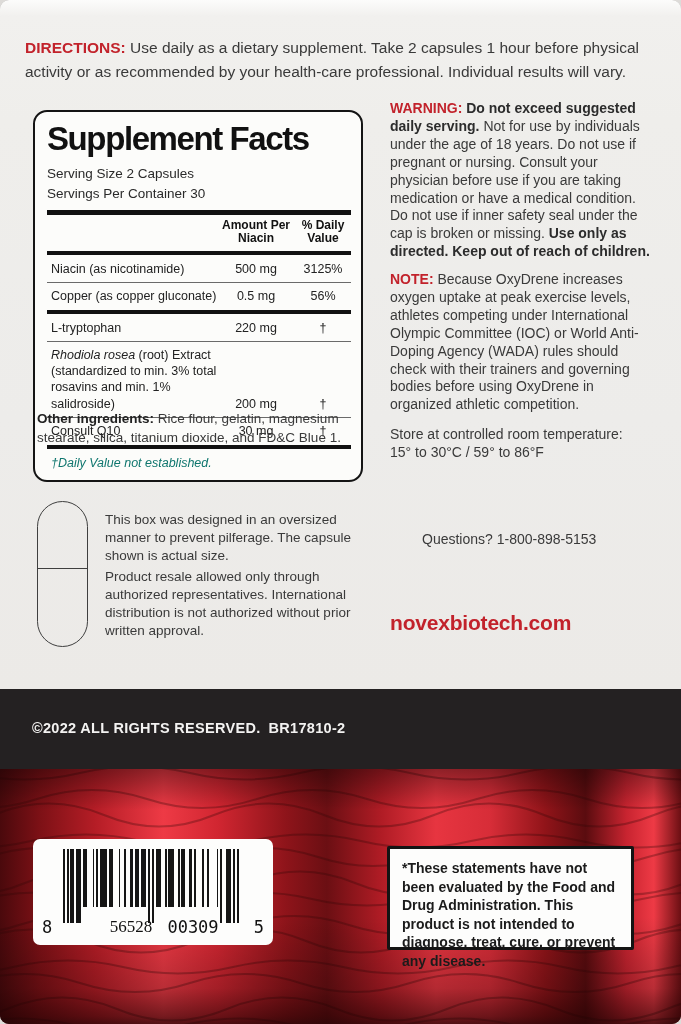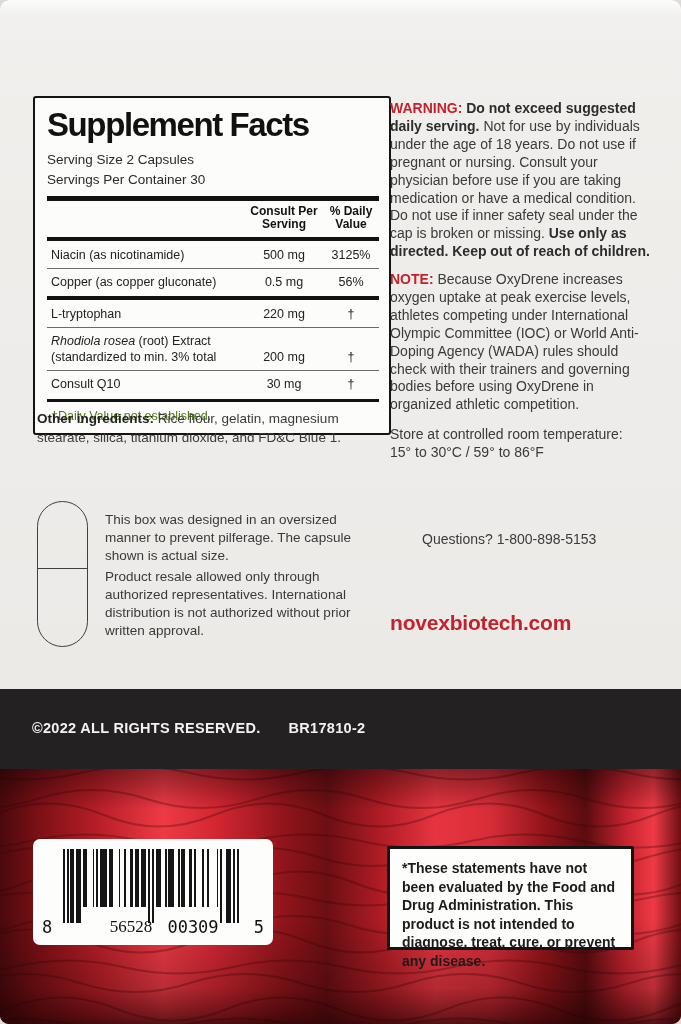--- a/index.html
+++ b/index.html
@@ -14,36 +14,36 @@
   .top-panel{
     position:absolute;left:0;top:0;width:681px;height:689px;
     background:linear-gradient(180deg,#fcfcfb 0px,#f1f0ee 16px,#efeeeb 120px,#edecea 420px,#eceae7 689px);
   }
   .red{color:#c2222b;}
   .bold{font-weight:bold;}
   
   .directions{position:absolute;left:25px;top:36px;width:636px;font-size:15.5px;line-height:1.52;color:#3a3a3a;margin:0;}
   
   .sf-panel{
-    position:absolute;left:33px;top:96px;width:358px;min-height:286px;
-    background:#fcfcfa;border:2px solid #141414;border-radius:3px;
+    position:absolute;left:33px;top:110px;width:330px;min-height:286px;
+    background:#fcfcfa;border:2px solid #141414;border-radius:14px;
     padding:6px 10px 8px 12px;color:#1d1d1d;
   }
   .sf-title{font-size:33px;font-weight:bold;letter-spacing:-1.4px;color:#111;margin:2px 0 6px 0;}
   .sf-serving{font-size:13.5px;line-height:1.45;color:#2a2a2a;}
   .sf-bar4{height:4.5px;background:#111;margin:7px 0 0 0;}
   .sf-bar3{height:3.5px;background:#111;margin:2px 0;}
   .sf-hair{height:1px;background:#6a6a6a;margin:1px 0;}
   .sf-header{display:flex;align-items:flex-start;padding:4px 0 3px 0;}
   .sf-header .sf-amt,.sf-header .sf-dv{font-weight:bold;font-size:12px;line-height:1.15;color:#111;}
   .sf-row{display:flex;align-items:flex-end;padding:4px 0;font-size:12.5px;line-height:1.3;color:#222;}
   .sf-name{flex:1;padding-left:4px;}
   .sf-amt{width:78px;text-align:center;}
   .sf-dv{width:56px;text-align:center;}
-  .sf-footnote{font-size:12.5px;padding:5px 0 2px 4px;color:#4d7c0f;}
+  .sf-footnote{font-size:12.5px;padding:5px 0 2px 4px;color:#0f766e;font-style:italic;}
   
   .other-ing{position:absolute;left:25px;top:398px;width:348px;font-size:13.5px;line-height:1.4;color:#3a3a3a;margin:12px;}
   .other-ing b{color:#222;}
   
   .r-col{position:absolute;left:390px;width:266px;margin:0;font-size:14px;line-height:1.28;color:#3a3a3a;}
   .warning{top:100px;}
   .warning b{color:#2c2c2c;}
   .note{top:271px;}
   .storage{top:426px;}
   .questions{top:531px;margin-left:32px;}
@@ -52,21 +52,21 @@
   sup.reg{font-size:9px;}
   
   .capsule{position:absolute;left:37px;top:501px;width:51px;height:146px;border:1.6px solid #3f3f3f;border-radius:26px;background:transparent;}
   .capsule .joint{position:absolute;left:-1px;right:-1px;top:46%;height:0;border-top:1.6px solid #3f3f3f;}
   .box-note{position:absolute;left:105px;width:258px;font-size:13.5px;line-height:1.33;color:#3a3a3a;margin:0;}
   .box-note1{top:511px;}
   .box-note2{top:568px;}
   
   .legal-bar{position:absolute;left:0;top:689px;width:681px;height:80px;background:#242122;color:#f3f2f1;}
   .legal-bar .txt{position:absolute;left:32px;top:31px;font-size:14.5px;font-weight:bold;letter-spacing:.3px;}
-  .legal-bar .code{margin-left:28px;}
+  .legal-bar .code{margin-left:8px;}
   
   .red-panel{
     position:absolute;left:0;top:769px;width:681px;height:255px;
     background:linear-gradient(90deg,#4a090c 0%,#7e1116 6%,#b51d26 14%,#ee3a45 24%,#d12631 32%,#8e141a 42%,#6b0f13 48%,#b01c25 56%,#e73540 64%,#d72d38 72%,#911419 80%,#5a0c0f 86%,#c82430 92%,#ee3a45 96%,#6b0f13 100%);
   }
   .red-panel .shade{
     position:absolute;inset:0;
     background:linear-gradient(180deg,rgba(0,0,0,.38) 0%,rgba(0,0,0,0) 16%,rgba(0,0,0,0) 58%,rgba(0,0,0,.22) 86%,rgba(20,0,0,.55) 97%,rgba(30,5,5,.75) 100%);
   }
   .waves{position:absolute;inset:0;width:681px;height:255px;}
@@ -87,29 +87,31 @@
     padding:10px 12px;font-size:14px;font-weight:bold;line-height:1.33;color:#1b1b1b;
   }
 </style>
 </head>
 <body>
 
 <div class="box">
 
   <div class="top-panel">
 
+    <p class="directions"><span class="red bold">DIRECTIONS:</span>
+      <span>Use daily as a dietary supplement. Take 2 capsules 1 hour before physical activity or as recommended by your health-care professional. Individual results will vary.</span></p>
 
     <div class="sf-panel">
       <div class="sf-title">Supplement Facts</div>
       <div class="sf-serving">Serving Size 2 Capsules</div>
       <div class="sf-serving">Servings Per Container 30</div>
       <div class="sf-bar4"></div>
       <div class="sf-header">
         <div class="sf-name"></div>
-        <div class="sf-amt">Consult Per Serving</div>
+        <div class="sf-amt">Amount Per Niacin</div>
         <div class="sf-dv">% Daily Value</div>
       </div>
       <div class="sf-bar3"></div>
       <div id="sf-rows">
           <div class="sf-row">
             <div class="sf-name">Niacin (as nicotinamide)</div>
             <div class="sf-amt">500 mg</div>
             <div class="sf-dv">3125%</div>
           </div>
           <div class="sf-hair"></div>
@@ -122,20 +124,21 @@
           <div class="sf-row">
             <div class="sf-name">L-tryptophan</div>
             <div class="sf-amt">220 mg</div>
             <div class="sf-dv">†</div>
           </div>
           <div class="sf-hair"></div>
           <div class="sf-row">
             <div class="sf-name">
               <div><i>Rhodiola rosea</i> (root) Extract</div>
               <div>(standardized to min. 3% total</div>
+              <div>rosavins and min. 1% salidroside)</div>
             </div>
             <div class="sf-amt">200 mg</div>
             <div class="sf-dv">†</div>
           </div>
           <div class="sf-hair"></div>
           <div class="sf-row">
             <div class="sf-name">Consult Q10</div>
             <div class="sf-amt">30 mg</div>
             <div class="sf-dv">†</div>
           </div>

